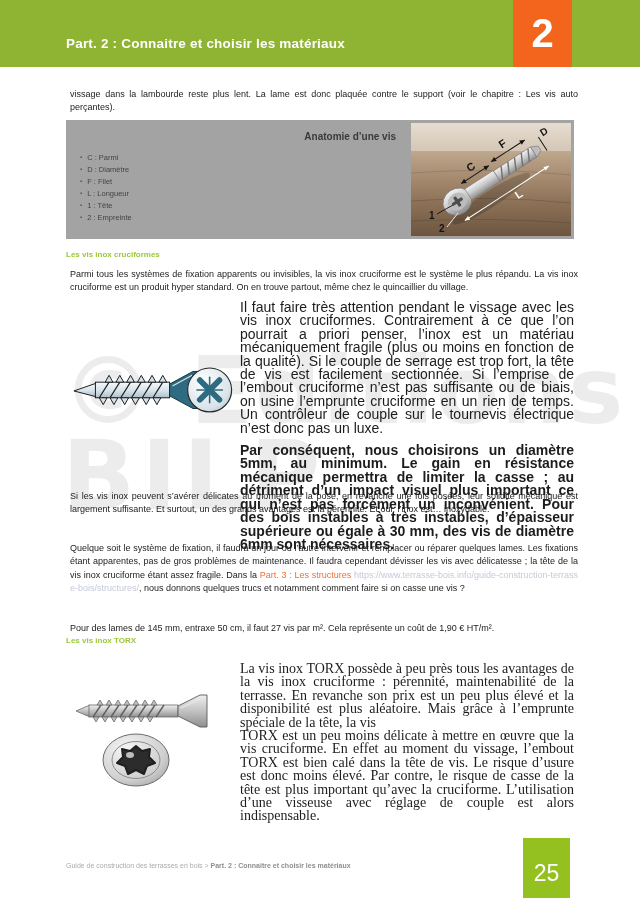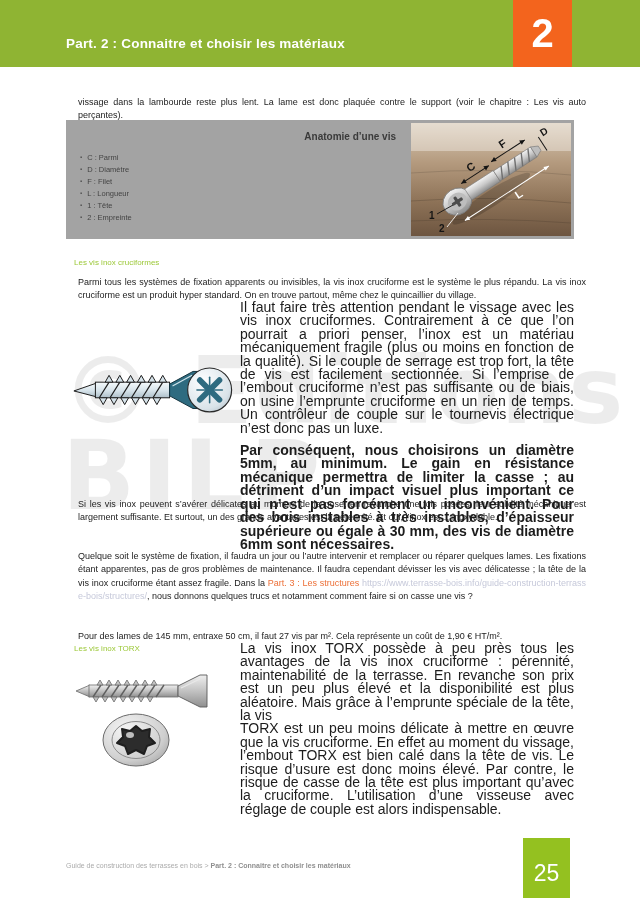--- a/index.html
+++ b/index.html
@@ -22,26 +22,26 @@
     position:absolute;left:66px;top:36px;margin:0;color:#ffffff;
     font-size:13.5px;font-weight:700;letter-spacing:0.2px;
   }
   .chapter-box{
     position:absolute;left:513px;top:0;width:59px;height:67px;background:#F3641D;
     display:flex;align-items:center;justify-content:center;
     color:#ffffff;font-size:40px;font-weight:700;
   }
   
   .para{
-    position:absolute;left:66px;width:508px;margin:12px;
+    position:absolute;left:66px;width:508px;margin:4px;
     font-size:9px;line-height:13.4px;text-align:justify;
   }
   .p-intro{top:84px;}
   .sec-head{
-    position:absolute;left:66px;margin:8px;font-size:8px;font-weight:400;color:#9CC838;
+    position:absolute;left:66px;margin:0;font-size:8px;font-weight:700;color:#9CC838;
   }
   .h-crucif{top:250px;}
   .p-parmi{top:264px;}
   .h-torx{top:636px;}
   .p-si{top:486px;}
   .p-quelque{top:538px;}
   .p-pour{top:618px;}
   
   .anatomy{
     position:absolute;left:66px;top:120px;width:508px;height:119px;background:#a3a3a3;
@@ -54,21 +54,21 @@
   .anatomy-list li{
     font-size:7.5px;line-height:12px;color:#444;display:flex;align-items:baseline;
   }
   .anatomy-list li::before{
     content:"▪";font-size:6px;color:#555;margin-right:5px;position:relative;top:-1px;
   }
   .anatomy-photo{position:absolute;right:3px;top:3px;width:160px;height:113px;}
   
   .block{position:absolute;left:66px;width:508px;}
   .blk-crucif{top:301px;height:182px;}
-  .blk-torx{top:642px;height:125px;}
+  .blk-torx{top:662px;height:125px;font-family:Liberation Serif, serif;}
   .block .txt{margin-left:174px;width:334px;font-size:14px;line-height:13.4px;text-align:justify;}
   .block .txt p{margin:0;}
   .block .txt p + p.gap{margin-top:9px;font-weight:bold;}
   .crucif-art{position:absolute;left:4px;top:50px;width:166px;height:76px;}
   .torx-art{position:absolute;left:8px;top:16px;width:160px;height:110px;}
   .link-orange{color:#ED7038;text-decoration:none;cursor:pointer;}
   .link-url{color:#C6C9DA;text-decoration:none;cursor:pointer;word-break:break-all;}
   
   .breadcrumb{
     position:absolute;left:66px;top:862px;font-size:7px;color:#ABABAB;

